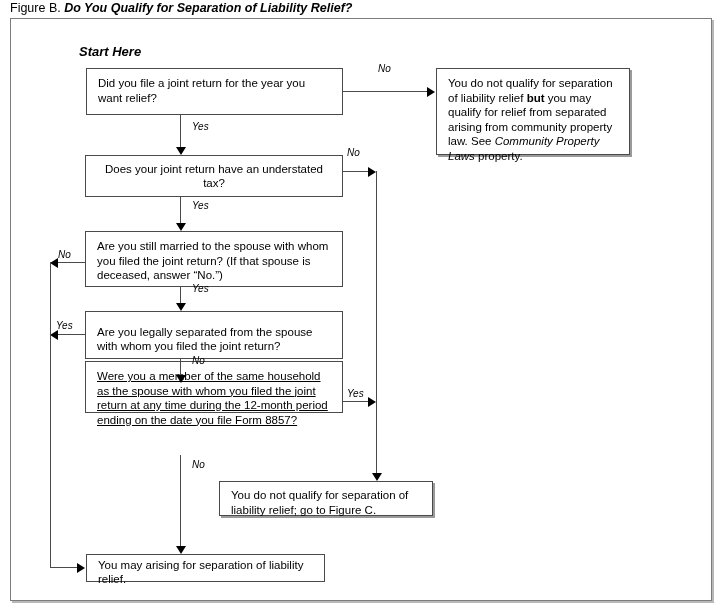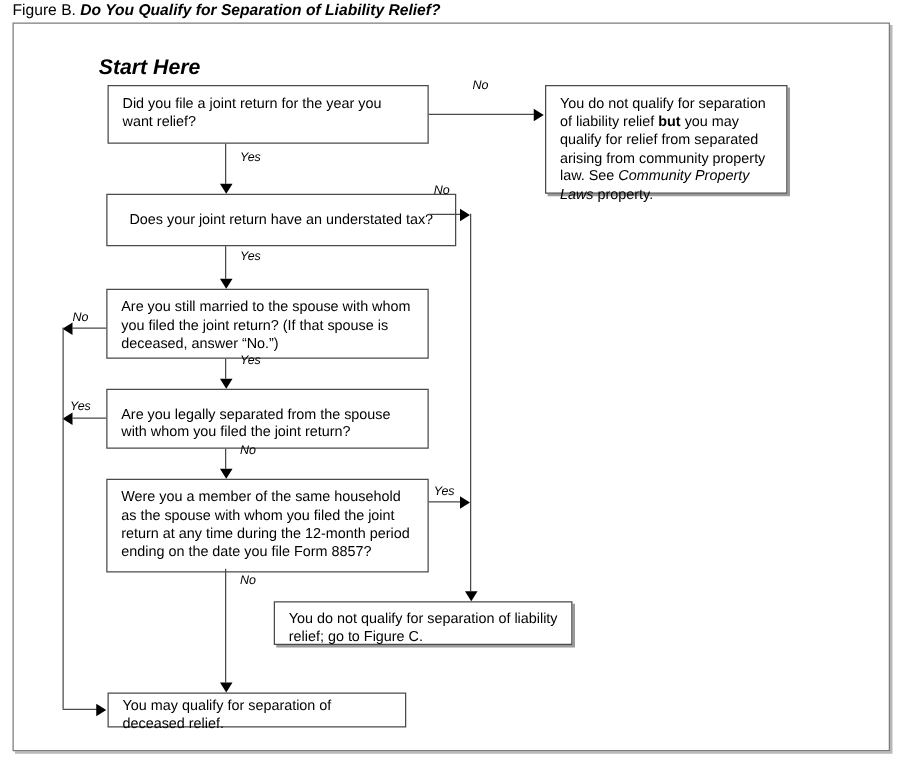--- a/index.html
+++ b/index.html
@@ -74,21 +74,21 @@
     align-items: center;
     padding-top: 12px;
     padding-bottom: 4px;
   }
 
   
   #start-here {
     position: absolute;
     left: 79px;
     top: 44px;
-    font-size: 17px;
+    font-size: 13px;
     font-weight: bold;
     font-style: italic;
   }
 
   
   .edge-label {
     position: absolute;
     font-size: 10px;
     font-style: italic;
     white-space: nowrap;
@@ -146,42 +146,42 @@
 <div id="start-here">Start Here</div>
 
 <div class="node" style="left:86px; top:68px; width:257px; height:47px;">
   <span>Did you file a joint return for the year you want relief?</span>
 </div>
 
 <div class="node shadowed" style="left:436px; top:68px; width:194px; height:87px;">
   <span><span>You do not qualify for separation of liability relief </span><span class="b">but</span><span> you may qualify for relief from separated arising from community property law. See </span><span class="i">Community Property Laws</span><span> property.</span></span>
 </div>
 
-<div class="node centered-text" style="left:85px; top:155px; width:280px; height:42px;">
+<div class="node centered-text" style="left:85px; top:155px; width:258px; height:42px;">
   <span>Does your joint return have an understated tax?</span>
 </div>
 
 <div class="node" style="left:85px; top:231px; width:258px; height:56px;">
   <span>Are you still married to the spouse with whom you filed the joint return? (If that spouse is deceased, answer “No.”)</span>
 </div>
 
 <div class="node vcenter" style="left:85px; top:311px; width:258px; height:48px;">
   <span>Are you legally separated from the spouse with whom you filed the joint return?</span>
 </div>
 
-<div class="node" style="left:85px; top:383px; width:258px; height:75px;">
+<div class="node" style="left:85px; top:361px; width:258px; height:52px;text-decoration:underline;">
   <span>Were you a member of the same household as the spouse with whom you filed the joint return at any time during the 12-month period ending on the date you file Form 8857?</span>
 </div>
 
-<div class="node shadowed vcenter" style="left:219px; top:481px; width:239px; height:35px;">
+<div class="node shadowed vcenter" style="left:219px; top:481px; width:214px; height:35px;">
   <span>You do not qualify for separation of liability relief; go to Figure C.</span>
 </div>
 
 <div class="node vcenter" style="left:86px; top:554px; width:239px; height:28px;">
-  <span>You may qualify for separation of deceased relief.</span>
+  <span>You may arising for separation of liability relief.</span>
 </div>
 
 <div class="hline" style="left:343px; top:91px; width:85px;"></div>
 <div class="arrow-right" style="left:427px; top:87px;"></div>
 <div class="edge-label" style="left:378px; top:63px;">No</div>
 
 <div class="vline" style="left:180px; top:115px; height:32px;"></div>
 <div class="arrow-down" style="left:176px; top:147px;"></div>
 <div class="edge-label" style="left:192px; top:121px;">Yes</div>
 

